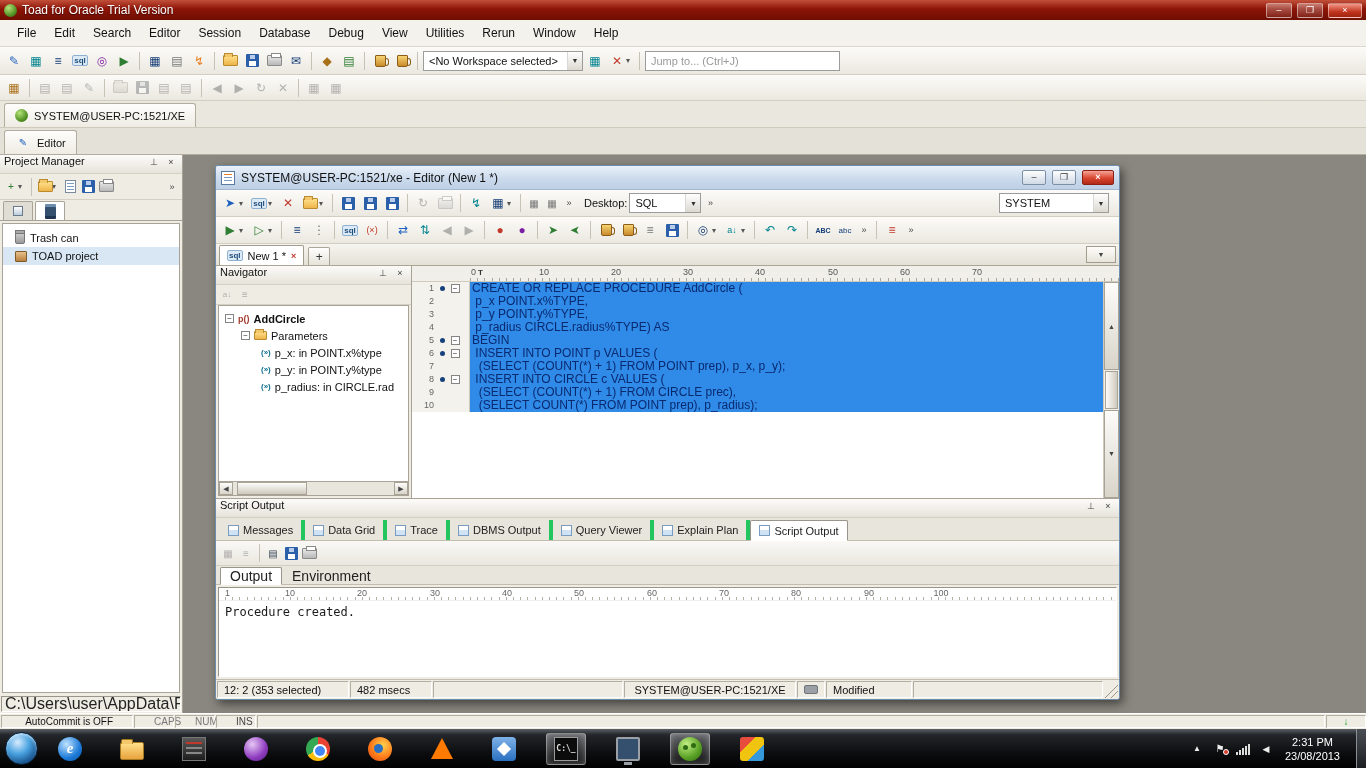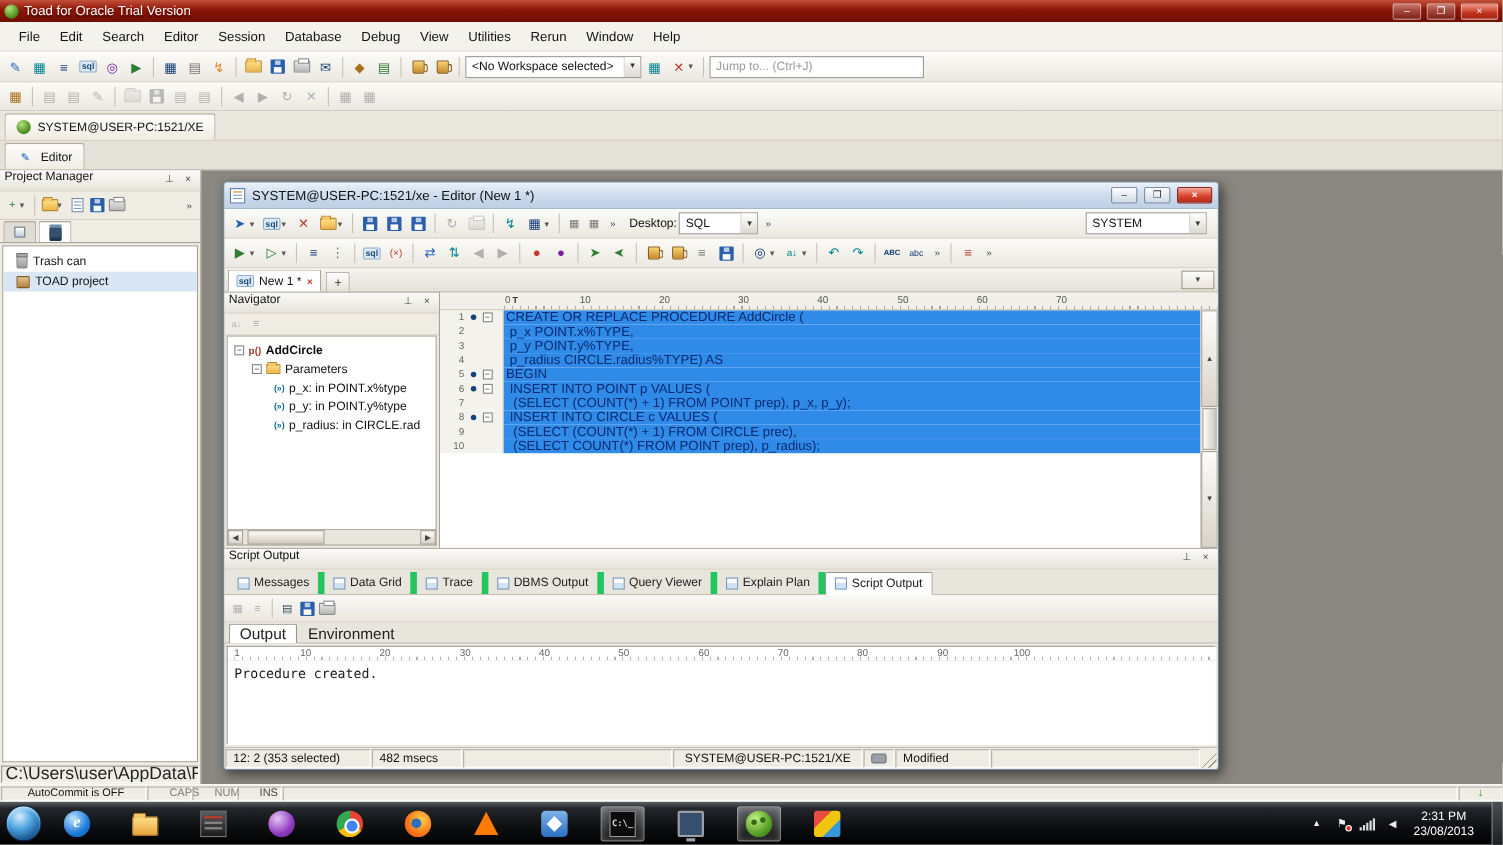--- a/index.html
+++ b/index.html
@@ -77,21 +77,21 @@
   .i-trash{width:10px;height:12px;background:linear-gradient(#cfcfcf,#9a9a9a);border:1px solid #777;border-radius:1px 1px 2px 2px;position:relative}
   .i-trash::before{content:"";position:absolute;top:-3px;left:-1px;right:-1px;height:2px;background:#aaa;border:1px solid #777}
   .i-box{width:12px;height:11px;background:linear-gradient(#e8c08a,#b9813f);border:1px solid #7d5category52;border:1px solid #7d5a28;border-radius:1px}
   #pmpath{height:16px;margin:1px;border:1px solid;border-color:#9a958a #fff #fff #9a958a;font-size:16px;line-height:14px;padding:0 3px;
     white-space:nowrap;overflow:hidden;color:#222;background:#efece4}
 
   
   #mdi{flex:1;position:relative;background:#89877f}
 
   
-  #child{position:absolute;left:20px;top:10px;width:905px;height:535px;background:#ece9e0;border:1px solid #6e8cab;border-radius:3px;
+  #child{position:absolute;left:32px;top:10px;width:905px;height:535px;background:#ece9e0;border:1px solid #6e8cab;border-radius:3px;
     box-shadow:3px 4px 10px rgba(0,0,0,.5);display:flex;flex-direction:column;overflow:hidden}
   #ctitle{height:24px;background:linear-gradient(#eaf1fa,#cbdaec 55%,#bed0e5);display:flex;align-items:center;gap:6px;padding:0 5px;font-size:12px;border-bottom:1px solid #a4b9d0}
   .i-edoc{width:14px;height:14px;background:#fff;border:1px solid #5a7aa0;position:relative}
   .i-edoc::before{content:"";position:absolute;top:2px;left:2px;right:2px;height:1px;background:#e67e22;box-shadow:0 3px 0 #7a9cc0,0 6px 0 #7a9cc0}
   #ctitle .t{flex:1}
   .cbtn{width:24px;height:15px;border:1px solid #7d8fa5;border-radius:2px;background:linear-gradient(#fefefe,#cfd9e6);font-size:9px;line-height:13px;text-align:center;color:#333}
   .cbtn.close{width:32px;background:linear-gradient(#f5a598,#d9452f 55%,#b02a18);border-color:#8c2014;color:#fff;font-weight:bold}
   #ctb1,#ctb2{height:27px;flex:none}
   #doctabs{height:22px;background:linear-gradient(#f6f4ef,#e4e1d7);border-bottom:1px solid #aba595;display:flex;align-items:flex-end;padding-left:3px;position:relative;flex:none}
   .doctab{height:20px;background:#fff;border:1px solid #a29c8d;border-bottom:none;border-radius:2px 2px 0 0;display:flex;align-items:center;gap:5px;padding:0 7px;font-size:11px}
@@ -140,21 +140,21 @@
   .cl.sel .ct{background:#2f8ae8;color:#0a2a70}
   .cl.cur .ct{background:#ffffcf}
   .caret{display:inline-block;width:1.5px;height:11px;background:#000;vertical-align:middle}
   #vscroll{width:16px;flex:none;background:#f0eee8;border-left:1px solid #cfcabc;display:flex;flex-direction:column}
   .vthumb{height:90px;background:linear-gradient(to right,#fdfcfa,#cfcabe);border:1px solid #a8a396;margin:1px}
   .vspace{flex:1}
 
   
   #outpanel{height:181px;flex:none;display:flex;flex-direction:column;background:#efece4;border-top:1px solid #a8a396}
   #outtabs{height:23px;display:flex;align-items:flex-end;padding-left:4px;border-bottom:1px solid #c2bdb0;background:#e8e5dc}
-  .otab{height:20px;display:flex;align-items:center;gap:4px;padding:0 8px;font-size:11px;border-right:6px solid #22c55e;color:#222}
+  .otab{height:20px;display:flex;align-items:center;gap:4px;padding:0 8px;font-size:11px;border-right:4px solid #22c55e;color:#222}
   .otab.act{background:#fff;border:1px solid #9a958a;border-bottom:1px solid #fff;border-radius:2px 2px 0 0;margin-bottom:-1px;height:21px}
   .oic{width:11px;height:11px;border:1px solid #7a9cc0;background:linear-gradient(#fff 45%,#cfe3f5 45%);flex:none}
   #outtools{height:25px;display:flex;align-items:center;gap:2px;padding:0 4px;border-bottom:1px solid #d5d0c4;background:linear-gradient(#faf9f6,#eae7df)}
   #subtabs{height:19px;display:flex;align-items:flex-end;padding-left:4px;background:#e8e5dc;border-bottom:1px solid #c2bdb0}
   .stab{height:17px;display:flex;align-items:center;padding:0 9px;font-size:14px;color:#222;border:1px solid transparent}
   .stab.act{background:#fff;border:1px solid #9a958a;border-bottom-color:#fff;border-radius:2px 2px 0 0;margin-bottom:-1px;height:18px}
   #outbox{flex:1;margin:2px;border:1px solid;border-color:#9a958a #fff #fff #9a958a;background:#fff;overflow:hidden;position:relative}
   #outruler{height:13px;position:relative;font-size:9px;color:#666;border-bottom:1px solid #eee}
   #outruler .tick{position:absolute;top:0}
   #outruler .tick:not(:first-child){transform:translateX(-50%)}

